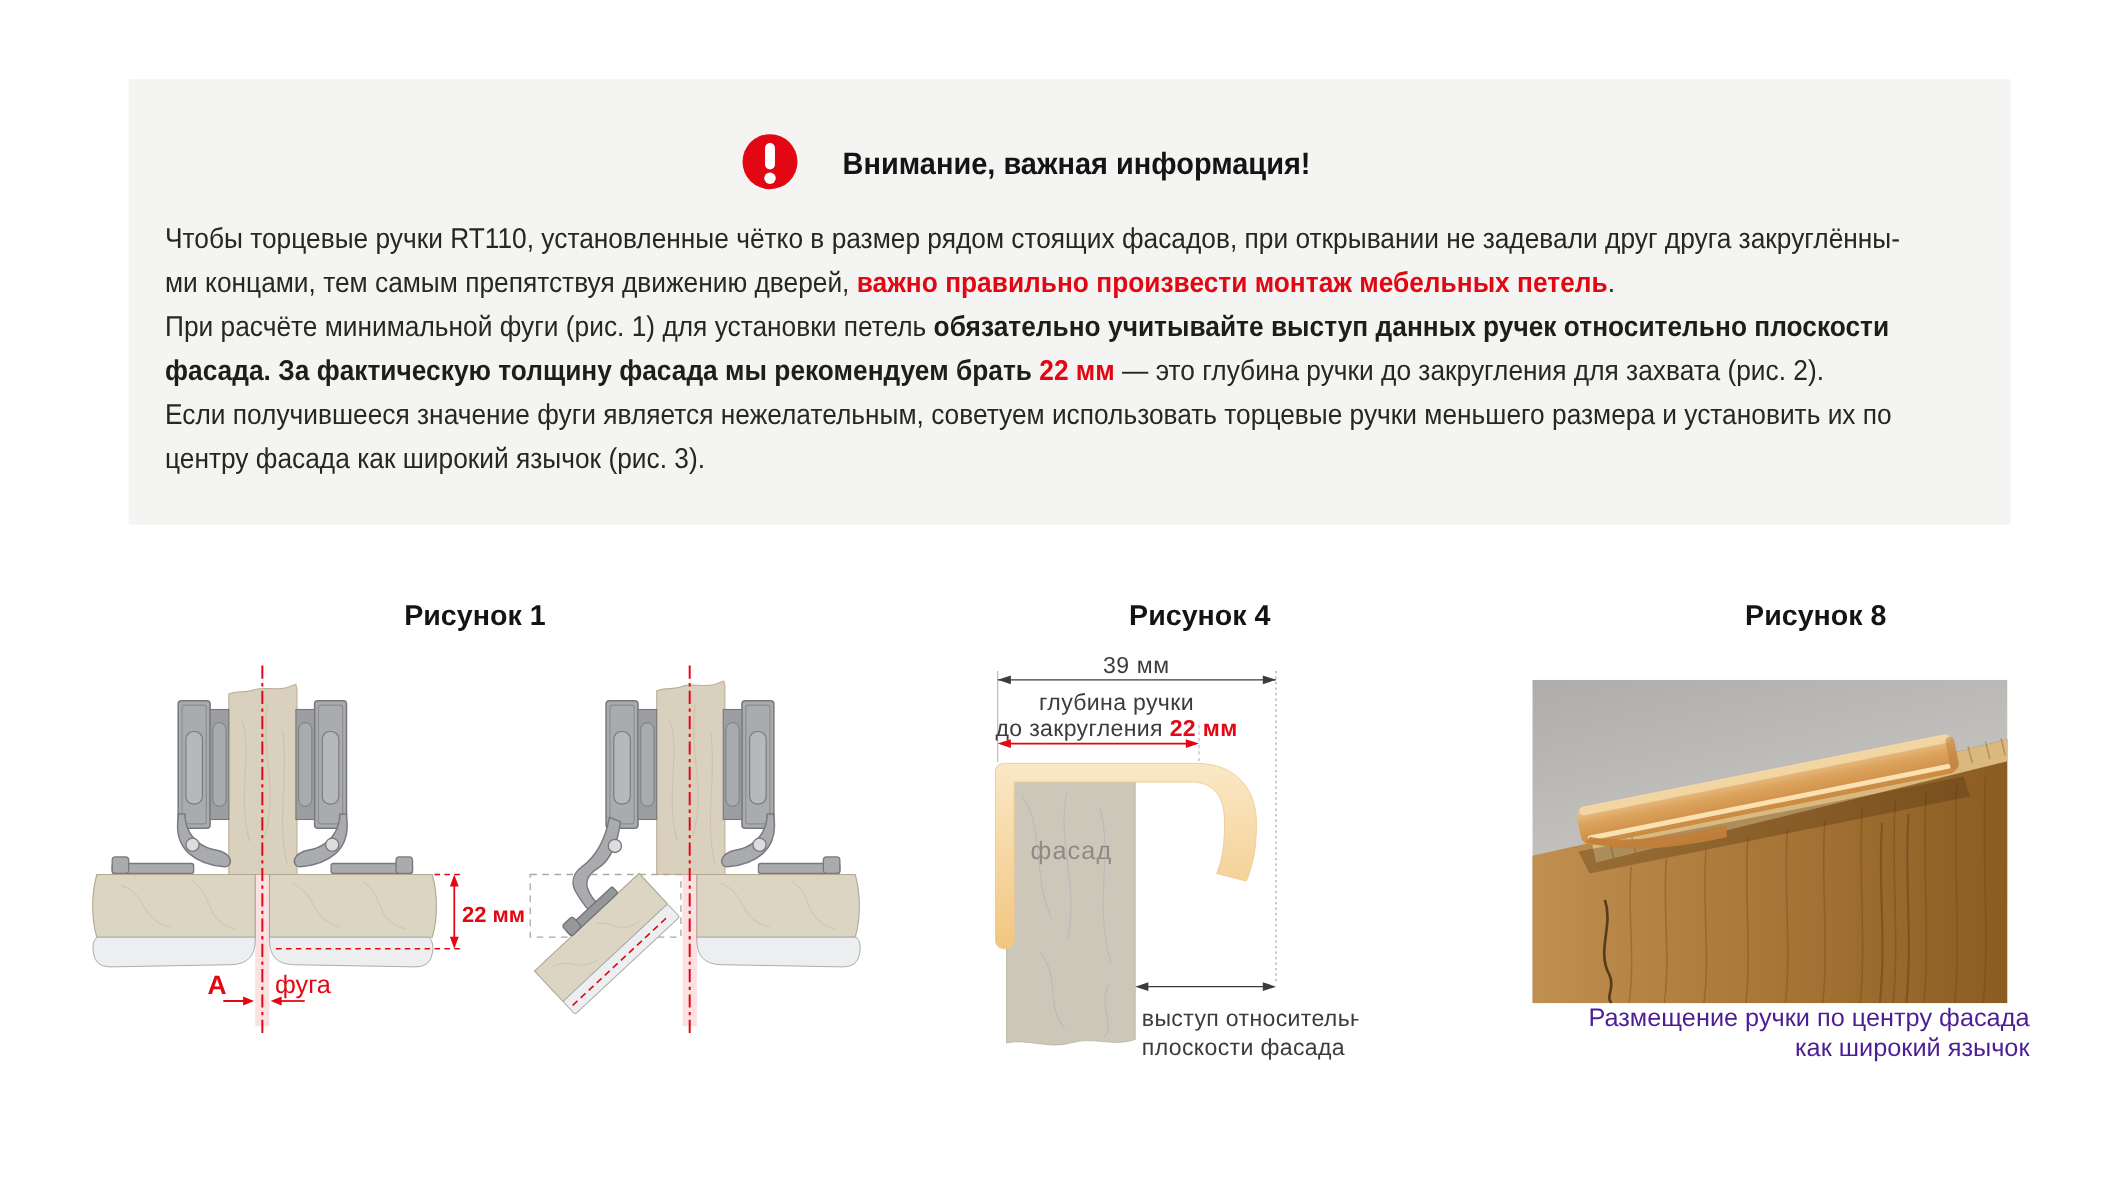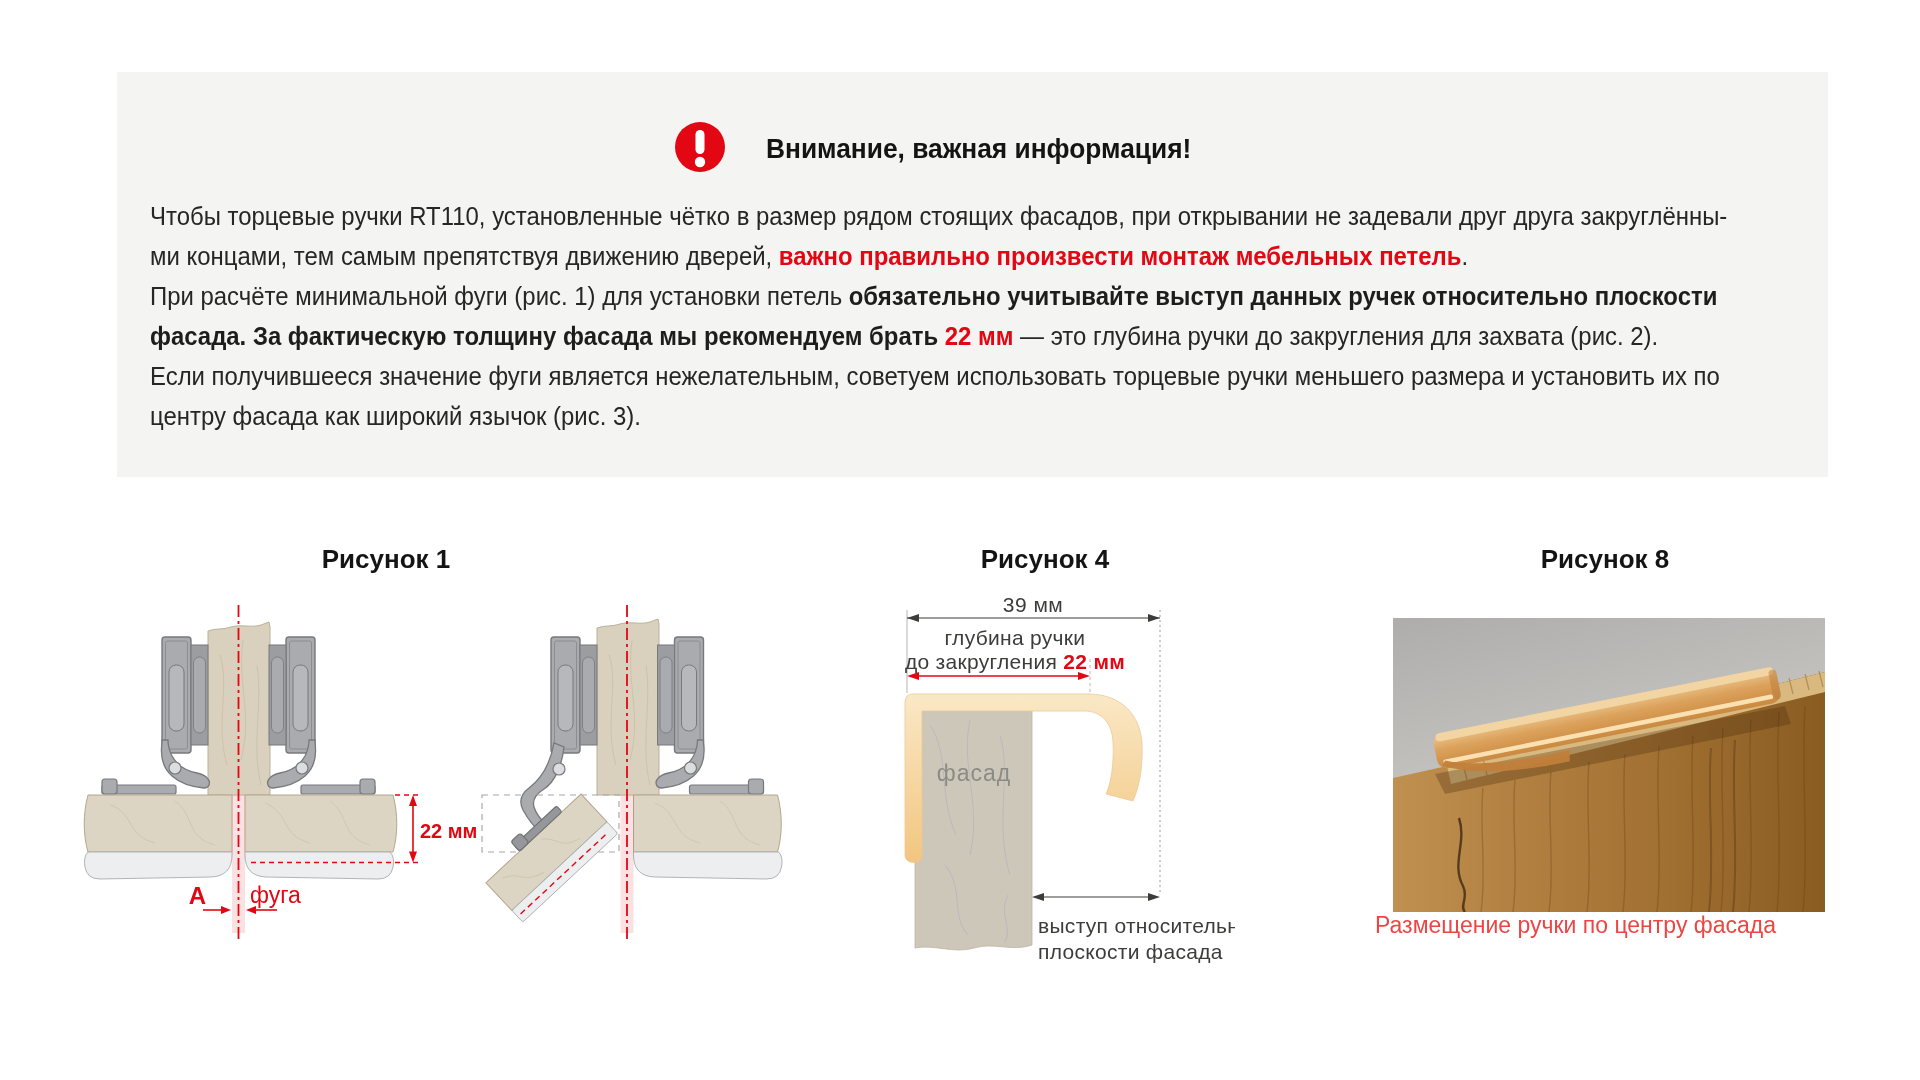--- a/index.html
+++ b/index.html
@@ -13,25 +13,25 @@
   .notice-title{left:756px;top:133px;font-size:28px;font-weight:bold;color:#141414;
     transform:scaleX(.94);transform-origin:left top;white-space:nowrap;}
   .notice-text{left:140px;top:196px;font-size:26px;line-height:40px;color:#262624;
     transform:scaleX(.92);transform-origin:left top;}
   .notice-line{white-space:nowrap;}
   .run-n{font-weight:normal;color:#262624;}
   .run-b{font-weight:bold;color:#1d1d1b;}
   .run-rb{font-weight:bold;color:#e30613;}
 
   
-  .fig-caption{top:544px;width:220px;text-align:center;font-size:26px;font-weight:bold;color:#141414;}
+  .fig-caption{top:544px;width:220px;text-align:right;font-size:26px;font-weight:bold;color:#141414;}
   .cap1{left:266px;} .cap2{left:925px;} .cap3{left:1485px;}
 
-  .photo-caption{left:1365px;top:912px;width:470px;text-align:left;font-size:23px;
-    line-height:27px;color:#ef4444;}
+  .photo-caption{left:1365px;top:912px;width:470px;text-align:right;font-size:23px;
+    line-height:27px;color:#4c1d95;}
 
   svg text{font-family:"Liberation Sans",sans-serif;}
 </style>
 </head>
 <body>
 
 <div id="stage">
 
   <div class="abs notice-box"></div>
 
@@ -241,15 +241,16 @@
       <rect x="0" y="-36" width="350" height="36" rx="10" fill="url(#g3h)"></rect>
       <rect x="3" y="-36" width="344" height="8" rx="4" fill="#f3d6a4" opacity="0.95"></rect>
       <rect x="6" y="-9" width="336" height="4.5" rx="2" fill="#ffe9bc" opacity="0.9"></rect>
       <path d="M4,-4 C28,10 70,18 130,17 L132,6 C75,8 30,2 8,-8 Z" fill="#c1803a" opacity="0.95"></path>
       <rect x="342" y="-33" width="8" height="30" rx="4" fill="#b97c3c" opacity="0.5"></rect>
     </g>
   </svg>
 
   <div class="abs photo-caption">
     <div>Размещение ручки по центру фасада</div>
+    <div>как широкий язычок</div>
   </div>
 
 </div>
 
 </body></html>

